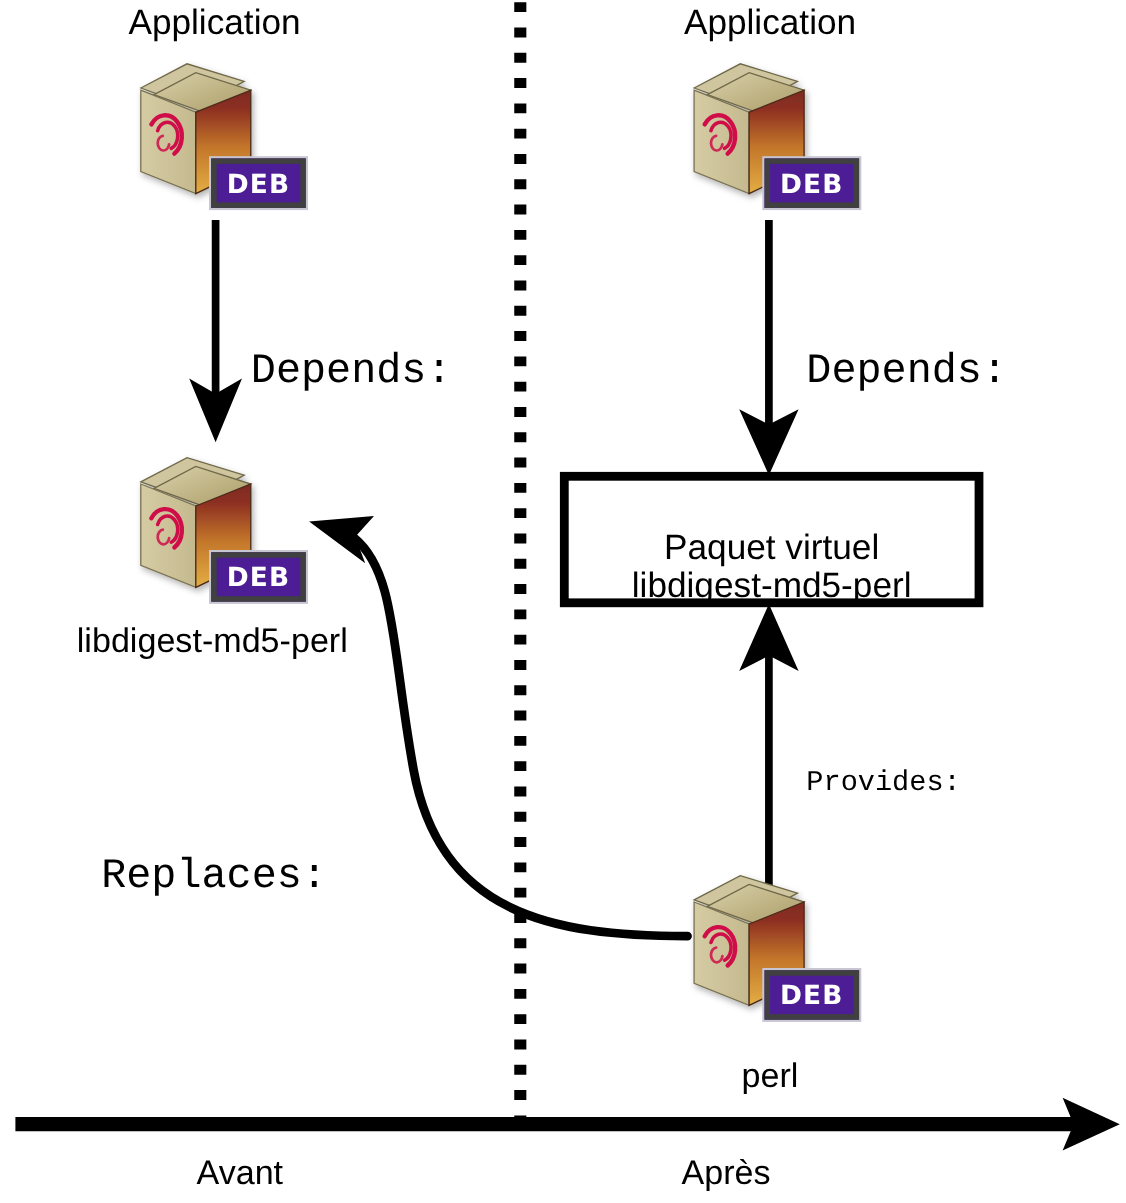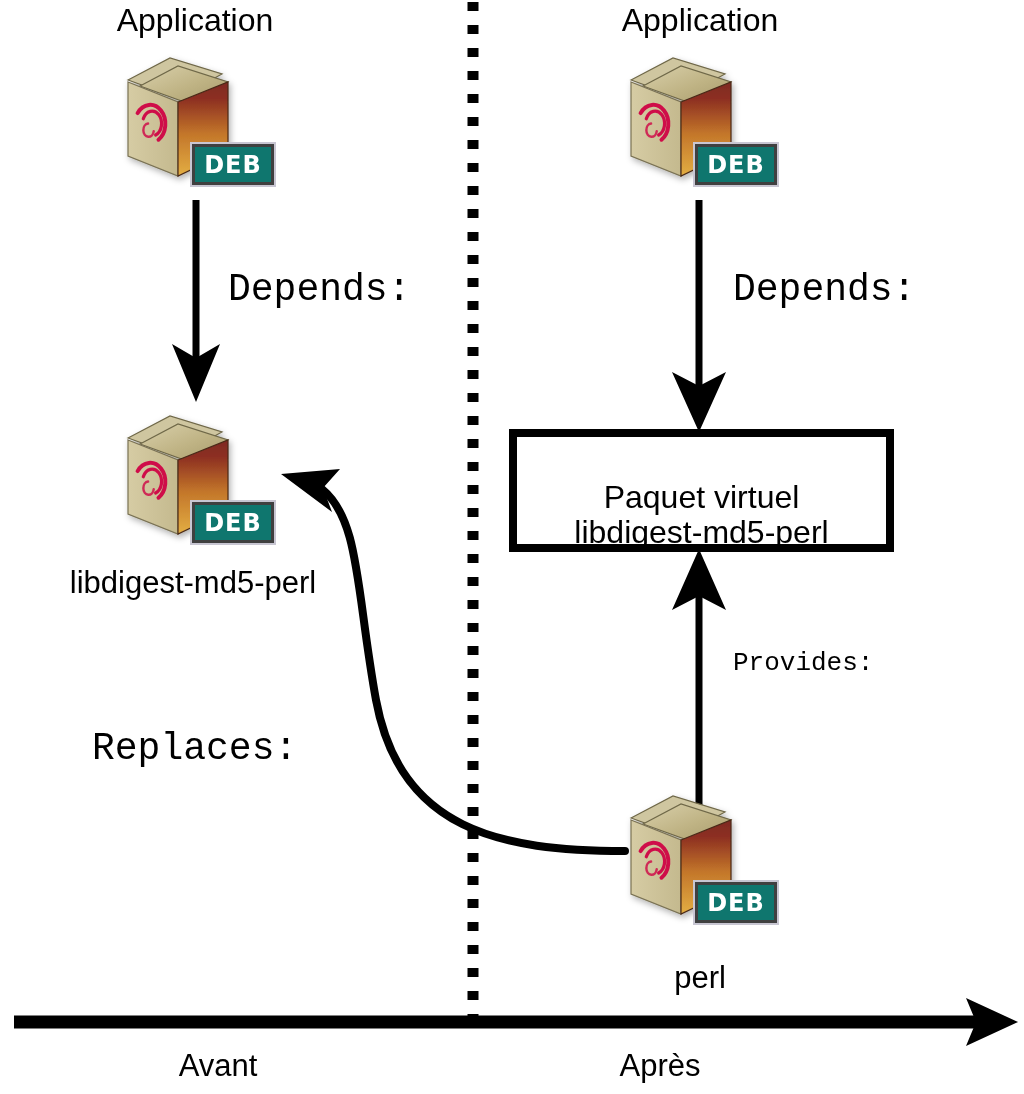--- a/index.html
+++ b/index.html
@@ -1,20 +1,20 @@
 <!DOCTYPE html>
 <html><head>
 <meta charset="utf-8">
 <style>
   html,body{margin:0;padding:0;background:#ffffff;}
   body{width:1024px;height:1094px;font-family:"Liberation Sans",sans-serif;}
   #stage{position:relative;width:1024px;height:1094px;background:#fff;overflow:hidden;}
   .lbl{position:absolute;color:#000;white-space:nowrap;}
   .sans{font-family:"Liberation Sans",sans-serif;}
-  .mono{font-family:"Liberation Mono",monospace;}
+  .mono{font-family:"Liberation Mono",monospace;margin-top:48px;}
   svg{display:block;}
   .ctr{transform:translateX(-50%);}
 </style>
 </head>
 <body>
 
 <div id="stage">
 
   <svg width="1024" height="1094" viewBox="0 0 1024 1094" style="position:absolute;left:0;top:0;">
     <defs>
@@ -142,22 +142,22 @@
 
   <div class="deb-badge" style="position:absolute;left:695px;top:882px;">
     <span class="badge-inner">DEB</span>
   </div>
 
 </div>
 
 <style>
   .deb-badge{
     width:76px;height:35px;
-    background:#0f766e;
-    border:3px solid #404040;
+    background:#4c1d95;
+    border:5px solid #404040;
     box-shadow:0 0 0 2px #c8c6d2;
     display:flex;align-items:center;justify-content:center;
   }
   .badge-inner{
     font-family:"DejaVu Sans",sans-serif;
     font-weight:bold;
     font-size:24px;
     color:#ffffff;
     letter-spacing:1px;
     line-height:1;

